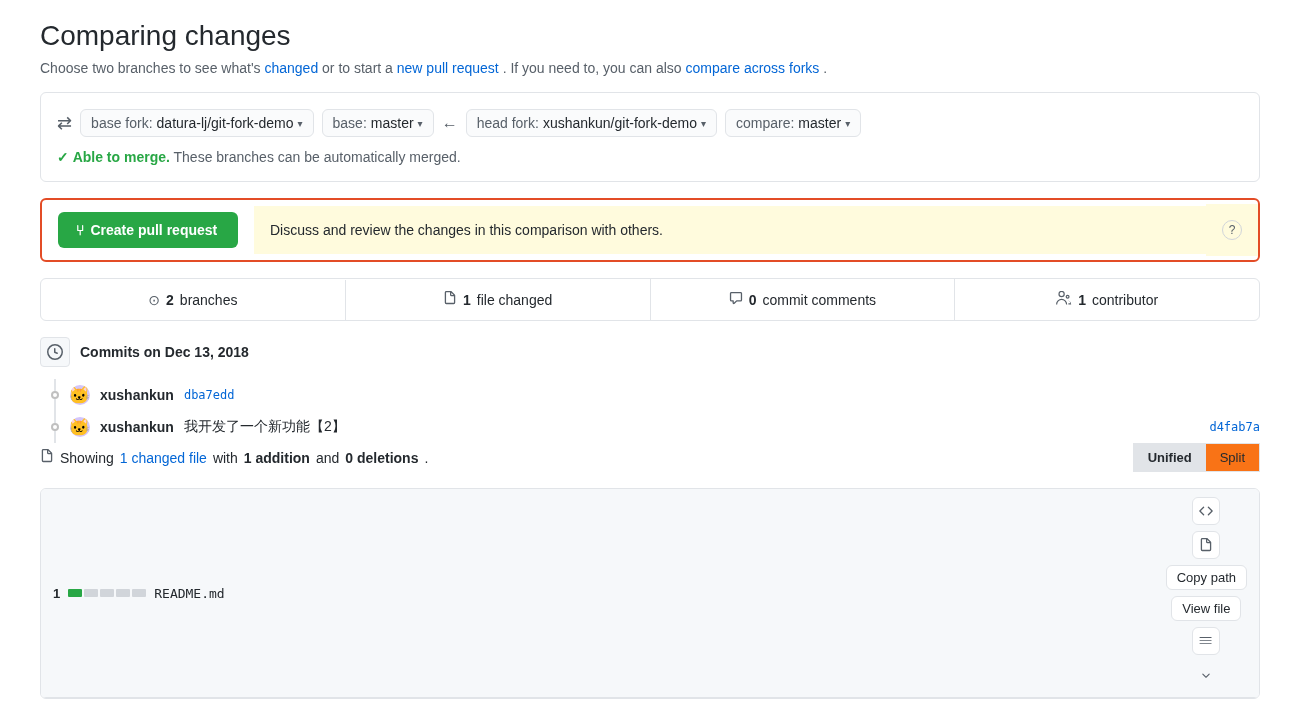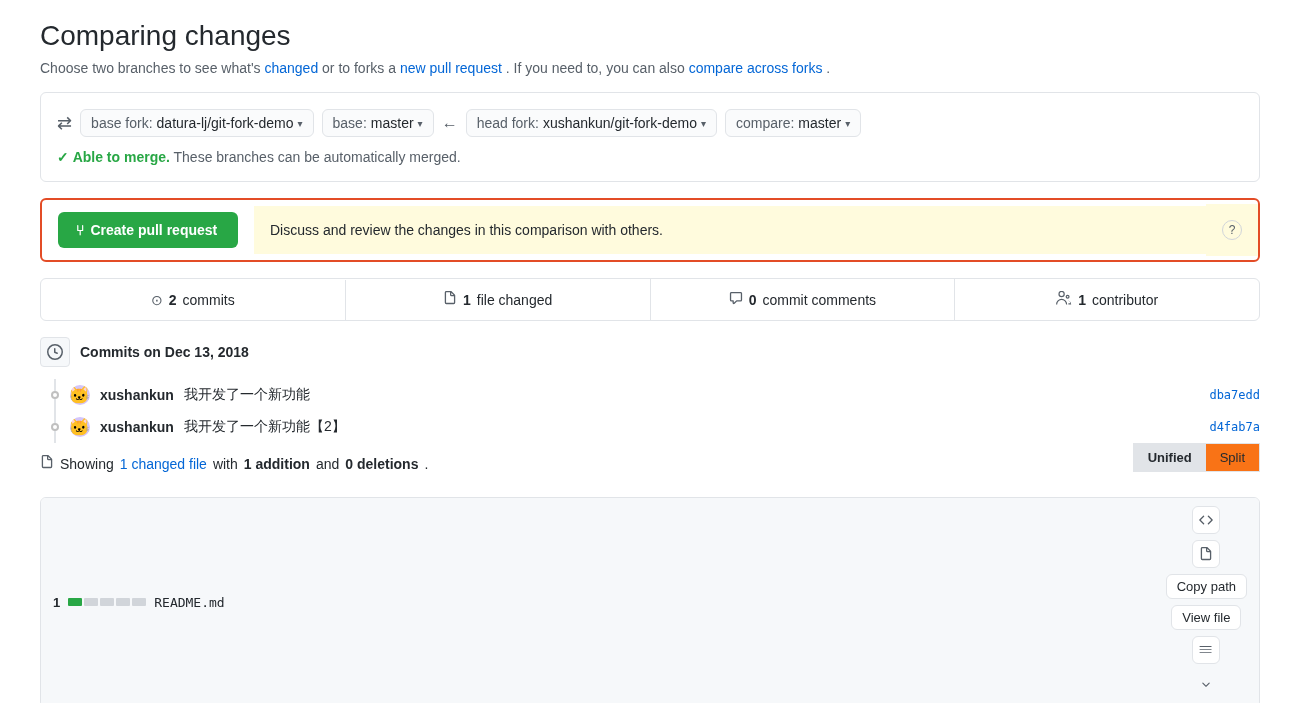--- a/index.html
+++ b/index.html
@@ -172,23 +172,23 @@
       justify-content: center;
       font-size: 10px;
       color: #6f42c1;
       overflow: hidden;
     }
 
     
     .files-section { margin-bottom: 16px; }
     .files-header {
       display: flex;
-      align-items: flex-end;
+      align-items: center;
       justify-content: space-between;
-      margin-bottom: 25px;
+      margin-bottom: 16px;
     }
     .files-summary {
       display: flex;
       align-items: center;
       gap: 6px;
       font-size: 14px;
       color: #24292e;
     }
     .files-summary a { color: #0366d6; text-decoration: none; }
     .diff-view-buttons {
@@ -289,21 +289,21 @@
 </head>
 <body>
 
 <div class="page-container">
 
   <h1 class="page-title">Comparing changes</h1>
 
   <p class="subtitle">
     <span>Choose two branches to see what's </span>
     <a href="#">changed</a>
-    <span> or to forks a </span>
+    <span> or to start a </span>
     <a href="#">new pull request</a>
     <span>. If you need to, you can also </span>
     <a href="#">compare across forks</a>
     <span>.</span>
   </p>
 
   <div class="branch-box">
     <div class="branch-row">
       <span class="branch-icon">⇄</span>
 
@@ -351,21 +351,21 @@
     </div>
     <div class="create-pr-help">
       <span style="width:20px;height:20px;border:1px solid #d1d5da;border-radius:50%;display:inline-flex;align-items:center;justify-content:center;font-size:12px;color:#586069;cursor:pointer;">?</span>
     </div>
   </div>
 
   <div class="stats-bar">
     <div class="stat-item">
       <span class="stat-icon">⊙</span>
       <span class="stat-count">2</span>
-      <span>commits</span>
+      <span>branches</span>
     </div>
     <div class="stat-item">
       <span class="stat-icon">
         <svg width="14" height="14" viewBox="0 0 16 16" fill="#586069">
             <path fill-rule="evenodd" d="M3.75 1.5a.25.25 0 00-.25.25v11.5c0 .138.112.25.25.25h8.5a.25.25 0 00.25-.25V6H9.75A1.75 1.75 0 018 4.25V1.5H3.75zm5.75.56v2.19c0 .138.112.25.25.25h2.19L9.5 2.06zM2 1.75C2 .784 2.784 0 3.75 0h5.086c.464 0 .909.184 1.237.513l3.414 3.414c.329.328.513.773.513 1.237v8.086A1.75 1.75 0 0112.25 15h-8.5A1.75 1.75 0 012 13.25V1.75z"></path>
           </svg>
       </span>
       <span class="stat-count">1</span>
       <span>file changed</span>
     </div>
@@ -400,21 +400,20 @@
     </div>
 
     <div style="position:relative; margin-left: 14px; border-left: 2px solid #e1e4e8; padding-left: 0;">
 
       <div style="display:flex; align-items:center; gap:10px; padding: 6px 0 6px 14px; position:relative;">
         <span style="position:absolute; left:-5px; width:8px; height:8px; border-radius:50%; border:2px solid #c0c0c0; background:#fff; display:block;"></span>
         <div class="commit-avatar">
           <span style="font-size:18px;">🐱</span>
         </div>
         <a href="#" style="font-weight:600;color:#24292e;font-size:14px;text-decoration:none;">xushankun</a>
-        <span style="flex:1;font-size:14px;color:#24292e;">我开发了一个新功能</span>
         <a href="#" style="font-family:monospace;font-size:12px;color:#0366d6;text-decoration:none;">dba7edd</a>
       </div>
 
       <div style="display:flex; align-items:center; gap:10px; padding: 6px 0 6px 14px; position:relative;">
         <span style="position:absolute; left:-5px; width:8px; height:8px; border-radius:50%; border:2px solid #c0c0c0; background:#fff; display:block;"></span>
         <div class="commit-avatar">
           <span style="font-size:18px;">🐱</span>
         </div>
         <a href="#" style="font-weight:600;color:#24292e;font-size:14px;text-decoration:none;">xushankun</a>
         <span style="flex:1;font-size:14px;color:#24292e;">我开发了一个新功能【2】</span>

